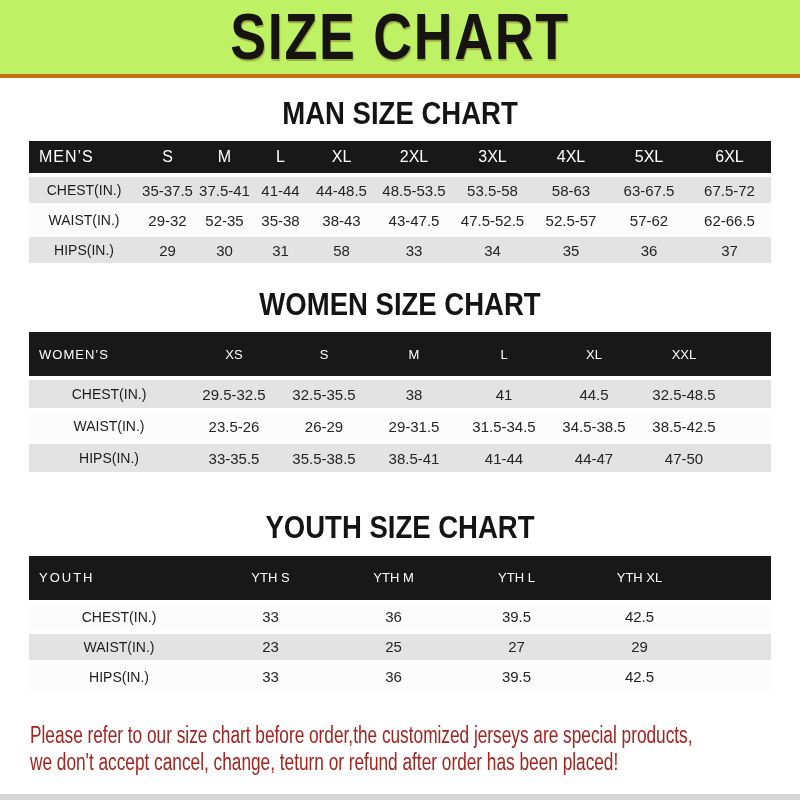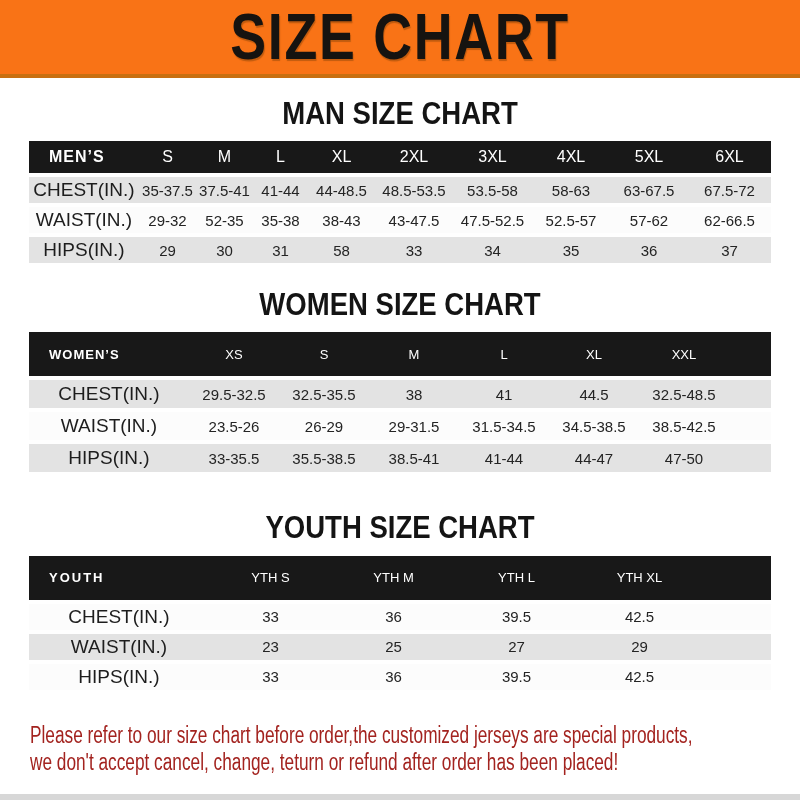--- a/index.html
+++ b/index.html
@@ -3,21 +3,21 @@
 <meta charset="utf-8">
 <style>
   html, body { margin:0; padding:0; }
   body {
     width:800px; height:800px; position:relative; overflow:hidden;
     background:#ffffff;
     font-family:"Liberation Sans","DejaVu Sans",sans-serif;
   }
   
   .banner {
-    height:74px; background:#f97316; border-bottom:4px solid #c96f10;
+    height:74px; background:#bef264; border-bottom:4px solid #c96f10;
     display:flex; align-items:center; justify-content:center;
   }
   .banner-title {
     font-size:64px; font-weight:800; letter-spacing:2px; color:#161310;
     transform:scaleX(0.84); white-space:nowrap; line-height:1;
     text-shadow:1px 2px 1px rgba(90,50,0,0.35);
   }
   
   .section-heading {
     margin:0; text-align:center; font-size:32px; font-weight:800;
@@ -31,32 +31,32 @@
     width:742px; margin:6px auto 0; table-layout:fixed;
     border-collapse:separate; border-spacing:0 4px;
   }
   .bar th {
     background:#181818; color:#ffffff; font-weight:normal;
     text-align:center; overflow:hidden;
   }
   .men-table  .bar th { height:30px; font-size:16px; }
   .women-table .bar th, .youth-table .bar th { height:42px; font-size:13px; }
   th.bar-label {
-    font-weight:bold; text-align:left; padding-left:20px;
+    font-weight:normal; text-align:left; padding-left:10px;
     font-size:21px; letter-spacing:1px; white-space:nowrap;
   }
   .youth-table th.bar-label { letter-spacing:2px; }
   .row td {
     height:24px; font-size:15px; color:#242424; text-align:center;
     overflow:hidden; white-space:nowrap;
   }
   .women-table .row td { height:26px; }
   .gray  td { background:#e3e3e3; }
   .white td { background:#fcfcfc; }
-  td.row-label { font-size:19px; color:#1d1d1d; }
+  td.row-label { font-size:14px; color:#1d1d1d; }
   
   .footer { margin:28px 0 0 30px; color:#a3231f; }
   .footer-line-wrap { height:27px; }
   .footer-line {
     display:inline-block; font-size:23px; line-height:27px;
     transform:scaleX(0.75); transform-origin:0 50%; white-space:nowrap;
   }
   .bottom-strip {
     position:absolute; left:0; right:0; bottom:0; height:6px; background:#d7d7d7;
   }

